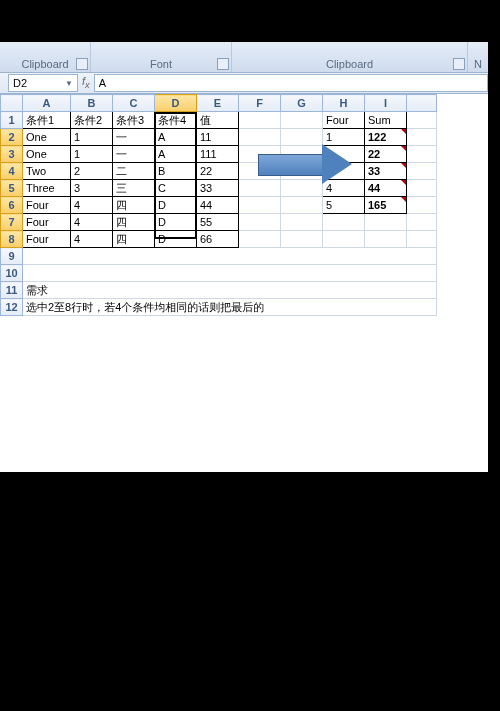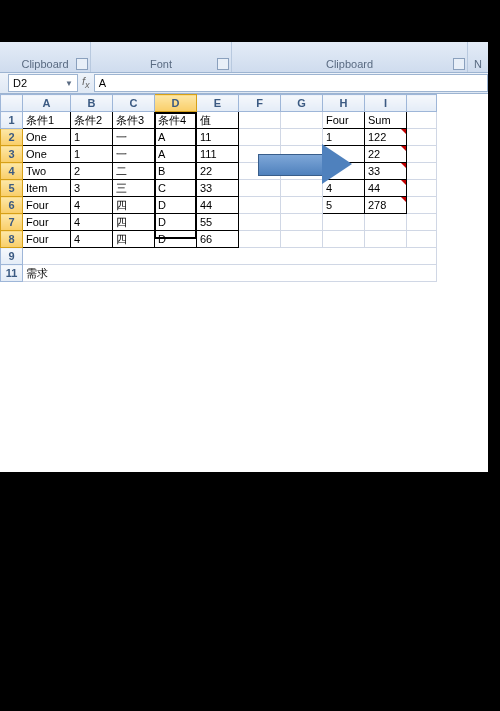--- a/index.html
+++ b/index.html
@@ -18,21 +18,21 @@
   .grid{border-collapse:collapse;table-layout:fixed;}
   .grid td,.grid th{border:1px solid #d0d7e5;height:17px;padding:0 3px;box-sizing:border-box;font-size:11px;color:#000;text-align:left;overflow:hidden;white-space:nowrap;}
   .grid .rh{width:22px;background:linear-gradient(#f5f8fc,#e4ecf7);text-align:center;color:#3b5a82;border-color:#9eb6d8;}
   .grid .ch{height:17px;background:linear-gradient(#f5f8fc,#e4ecf7);text-align:center;color:#3b5a82;border-color:#9eb6d8;}
   .grid .ch.sel{background:linear-gradient(#fde7a6,#f9ce68);border-color:#d6a018;}
   .grid .rh.sel{background:linear-gradient(#fde7a6,#f9ce68);border-color:#d6a018;}
   .grid .corner{background:linear-gradient(#f5f8fc,#e4ecf7);border-color:#9eb6d8;}
   .db{border:1px solid #000 !important;}
   .ctr{text-align:center;margin-top:37px;}
   .rt{text-align:right;}
-  .redtri{position:relative;}
+  .redtri{position:relative;font-weight:bold;}
   .redtri::after{content:"";position:absolute;top:0;right:0;border-top:5px solid #c00000;border-left:5px solid transparent;}
   .sel-outline{position:absolute;border:2px solid #000;pointer-events:none;box-sizing:border-box;}
   .arrow{position:absolute;}
   .arrow .shaft{position:absolute;background:linear-gradient(#7ea7d8,#4f81bd);border:1px solid #385d8a;}
   .arrow .head{position:absolute;width:0;height:0;}
 </style>
 </head>
 <body>
 <div class="screen">
 <div class="app">
@@ -142,42 +142,42 @@
   <td class="db ctr">B</td>
   <td class="db ctr">22</td>
   <td></td>
               <td></td>
   <td class="db ctr">3</td>
   <td class="db rt redtri">33</td>
   <td></td>
 </tr>
 <tr>
   <th class="rh sel">5</th>
-  <td class="db ctr">Item</td>
+  <td class="db ctr">Three</td>
   <td class="db ctr">3</td>
   <td class="db ctr">三</td>
   <td class="db ctr">C</td>
   <td class="db ctr">33</td>
   <td></td>
               <td></td>
   <td class="db ctr">4</td>
   <td class="db rt redtri">44</td>
   <td></td>
 </tr>
 <tr>
   <th class="rh sel">6</th>
   <td class="db ctr">Four</td>
   <td class="db ctr">4</td>
   <td class="db ctr">四</td>
   <td class="db ctr">D</td>
   <td class="db ctr">44</td>
   <td></td>
               <td></td>
   <td class="db ctr">5</td>
-  <td class="db rt redtri">278</td>
+  <td class="db rt redtri">165</td>
   <td></td>
 </tr>
 <tr>
   <th class="rh sel">7</th>
   <td class="db ctr">Four</td>
   <td class="db ctr">4</td>
   <td class="db ctr">四</td>
   <td class="db ctr">D</td>
   <td class="db ctr">55</td>
   <td></td>
@@ -197,22 +197,30 @@
               <td></td>
   <td></td>
               <td></td>
   <td></td>
 </tr>
 <tr>
               <th class="rh">9</th>
               <td colspan="10"></td>
             </tr>
 <tr>
+              <th class="rh">10</th>
+              <td colspan="10"></td>
+            </tr>
+<tr>
               <th class="rh">11</th>
               <td colspan="10">需求</td>
+            </tr>
+<tr>
+              <th class="rh">12</th>
+              <td colspan="10">选中2至8行时，若4个条件均相同的话则把最后的</td>
             </tr>
 </tbody>
         </table>
 
 <div class="sel-outline" style="left:154px;top:18px;width:43px;height:127px;"></div>
 
 <div class="arrow" style="left:258px;top:50px;width:95px;height:40px;">
   <div class="shaft" style="left:0;top:10px;width:65px;height:20px;"></div>
   <div class="head" style="left:64px;top:0;border-left:30px solid #4f81bd;border-top:20px solid transparent;border-bottom:20px solid transparent;"></div>
   <div class="head" style="left:63px;top:-1px;border-left:32px solid #385d8a;border-top:21px solid transparent;border-bottom:21px solid transparent;z-index:-1;"></div>

